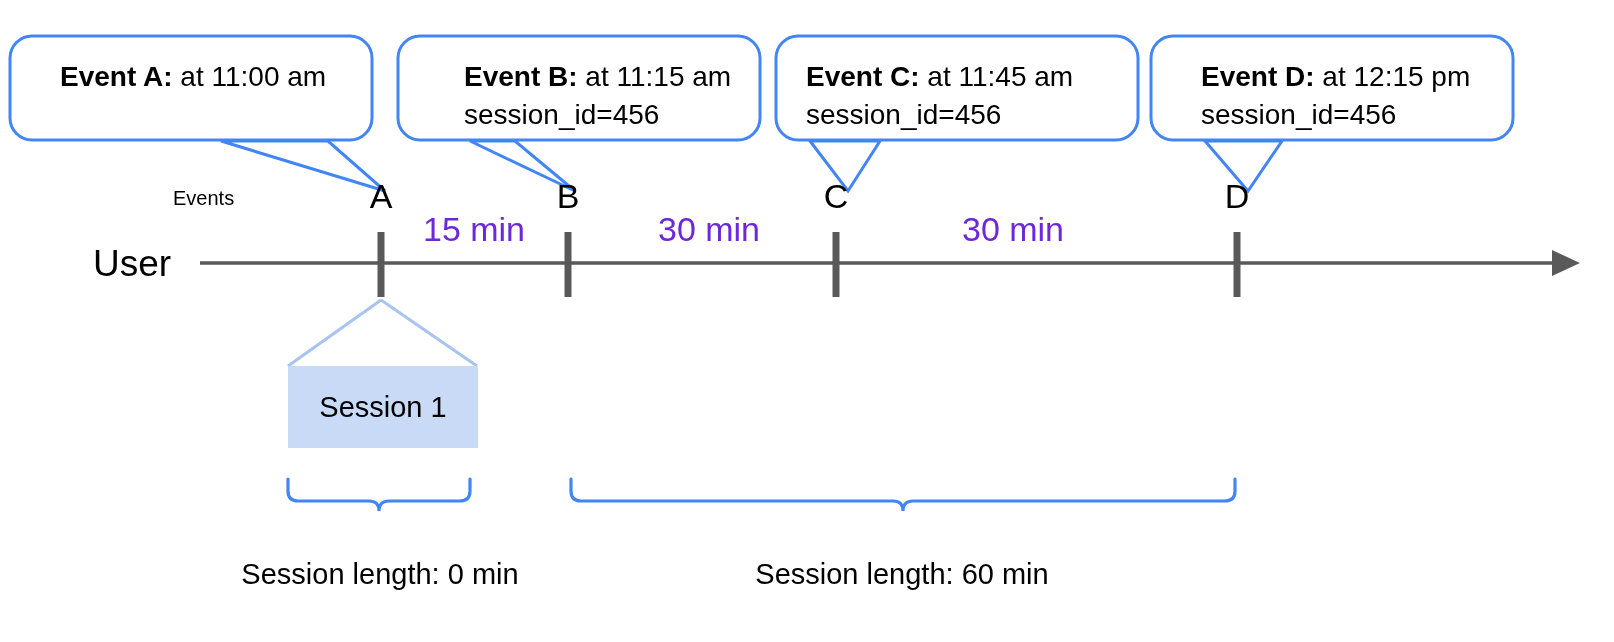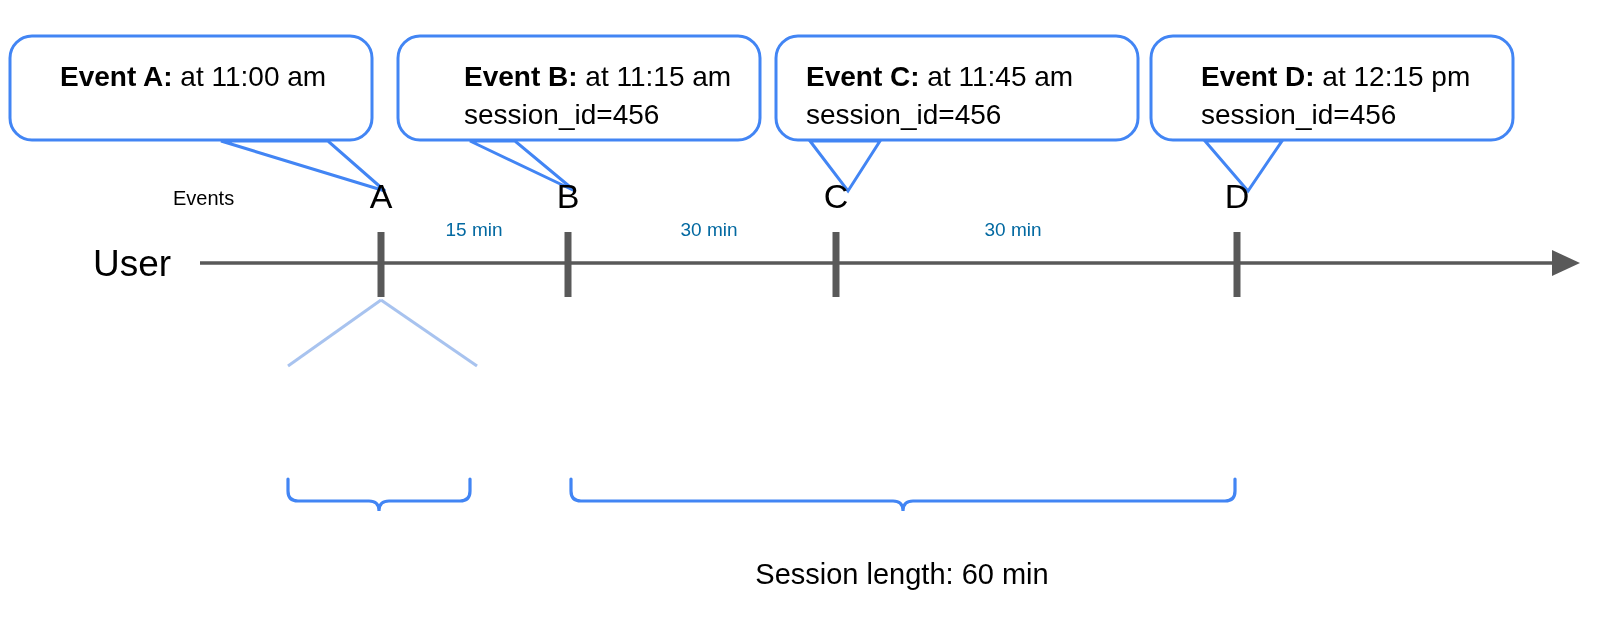--- a/index.html
+++ b/index.html
@@ -60,23 +60,23 @@
     position: absolute;
     font-size: 34px;
     line-height: 34px;
     color: #000000;
     text-align: center;
     transform: translateX(-50%);
     white-space: nowrap;
   }
   .gap-label {
     position: absolute;
-    font-size: 19px;
+    font-size: 34px;
     line-height: 27px;
-    color: #0369a1;
+    color: #6d28d9;
     text-align: right;
     transform: translateX(-50%);
     white-space: nowrap;
   }
   .session-bar {
     position: absolute;
     background: #c9daf6;
     display: flex;
     align-items: center;
     justify-content: center;
@@ -166,17 +166,21 @@
 
   <div class="event-letter" style="left:381px; top:179px;">A</div>
   <div class="event-letter" style="left:568px; top:179px;">B</div>
   <div class="event-letter" style="left:836px; top:179px;">C</div>
   <div class="event-letter" style="left:1237px; top:179px;">D</div>
 
   <div class="gap-label" style="left:474px; top:216px;">15 min</div>
   <div class="gap-label" style="left:709px; top:216px;">30 min</div>
   <div class="gap-label" style="left:1013px; top:216px;">30 min</div>
 
+  <div class="session-bar" style="left:288px; top:366px; width:190px; height:82px;">
+    <span>Session 1</span>
+  </div>
 
 
+  <div class="session-length" style="left:380px; top:560px;">Session length: 0 min</div>
   <div class="session-length" style="left:902px; top:560px;">Session length: 60 min</div>
 
 </div>
 
 </body></html>

